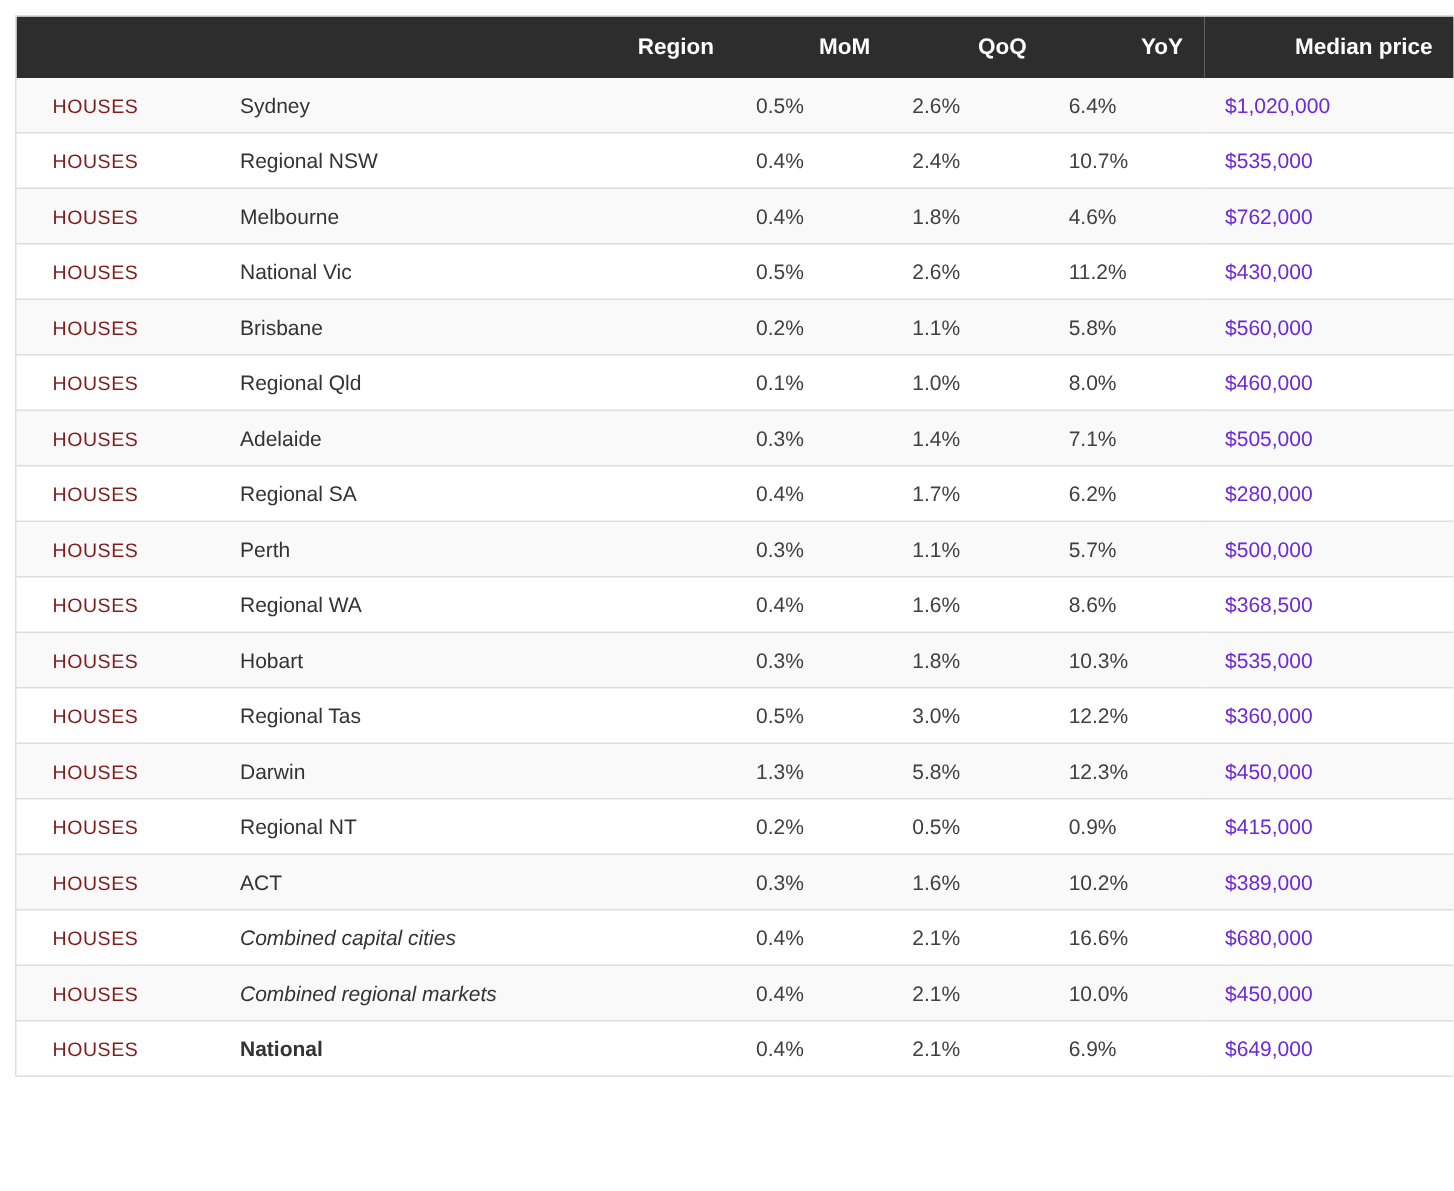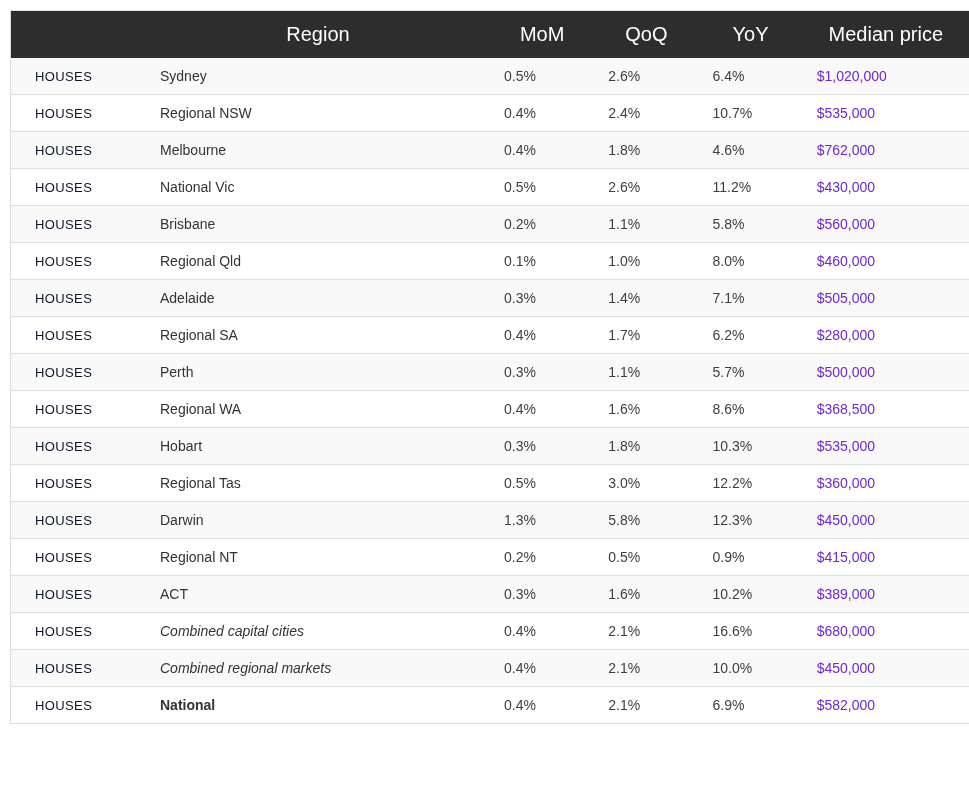--- a/index.html
+++ b/index.html
@@ -14,39 +14,39 @@
       width: 960px;
       border-collapse: collapse;
       border: 1px solid #ddd;
     }
     thead tr {
       background-color: #2d2d2d;
       color: #ffffff;
     }
     thead th {
       padding: 12px 14px;
-      text-align: center;
-      font-weight: normal;
-      font-size: 20px;
+      text-align: right;
+      font-weight: bold;
+      font-size: 15px;
     }
     tbody tr {
       border-bottom: 1px solid #ddd;
     }
     tbody tr:nth-child(odd) {
       background-color: #f9f9f9;
     }
     tbody tr:nth-child(even) {
       background-color: #ffffff;
     }
     tbody td {
       padding: 10px 14px;
       font-size: 14px;
     }
     td.type-cell {
-      color: #0f172a;
+      color: #7f1d1d;
       font-size: 13px;
       font-weight: normal;
       letter-spacing: 0.03em;
       width: 130px;
       padding-left: 24px;
     }
     td.region-cell {
       width: 330px;
     }
     td.region-cell.italic-region {
@@ -214,16 +214,16 @@
         <td class="num-cell">2.1%</td>
         <td class="num-cell">10.0%</td>
         <td class="price-cell">$450,000</td>
       </tr>
       <tr>
         <td class="type-cell">HOUSES</td>
         <td class="region-cell bold-region">National</td>
         <td class="num-cell">0.4%</td>
         <td class="num-cell">2.1%</td>
         <td class="num-cell">6.9%</td>
-        <td class="price-cell">$582,000</td>
+        <td class="price-cell">$649,000</td>
       </tr>
     </tbody>
 </table>
 
 </body></html>

